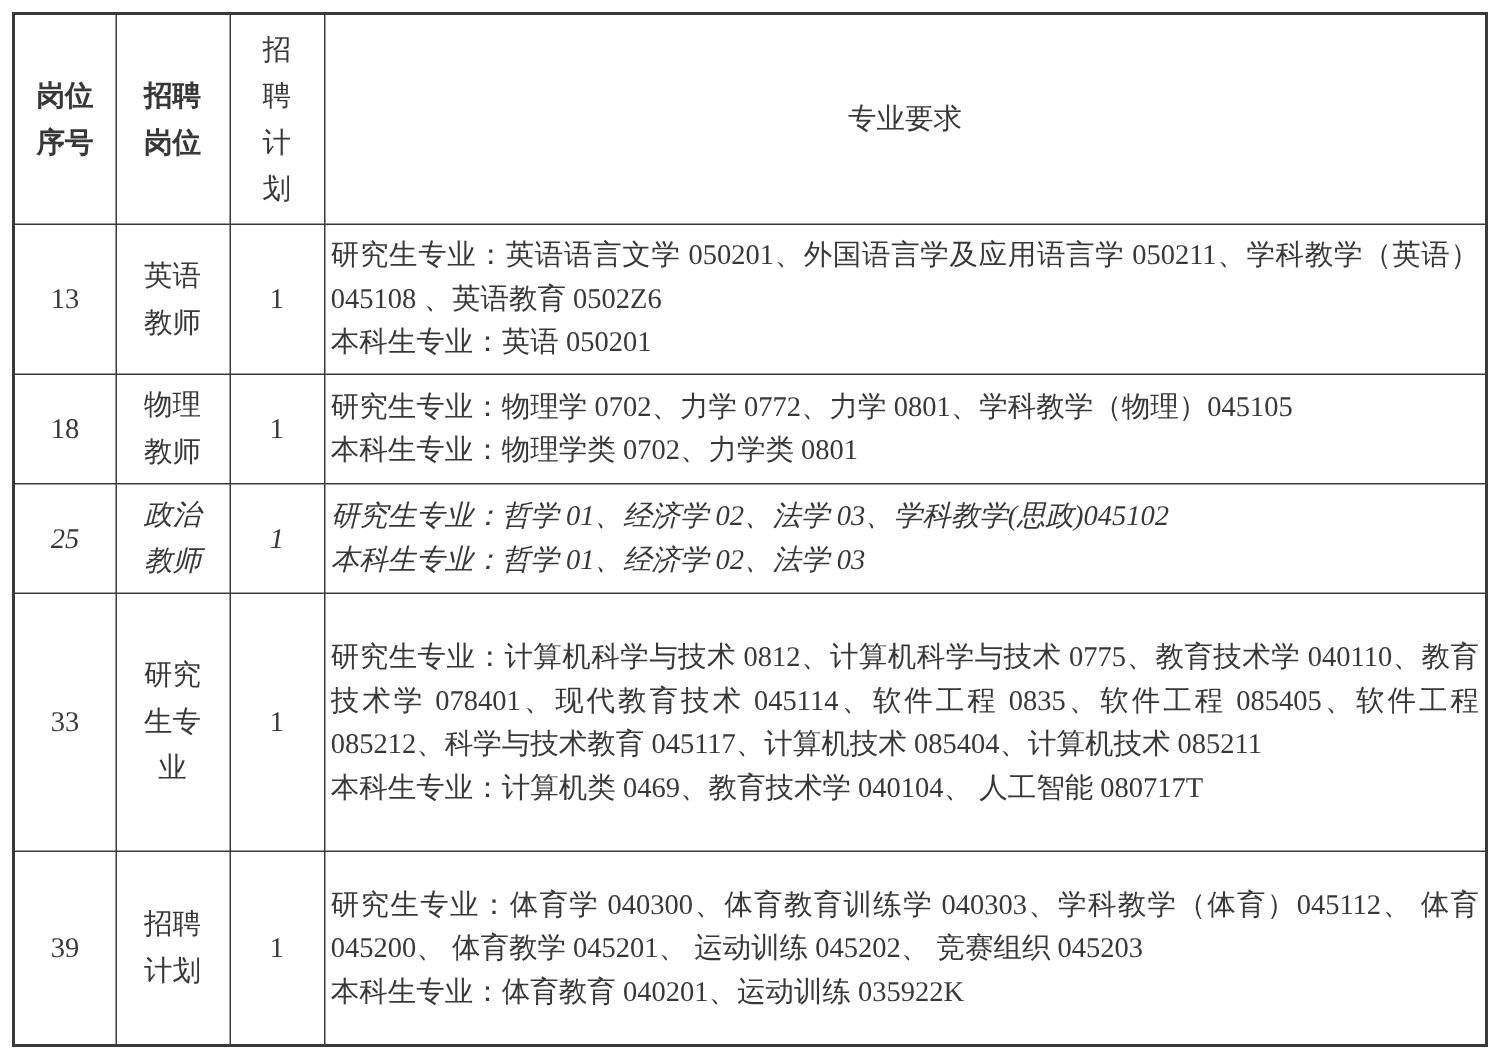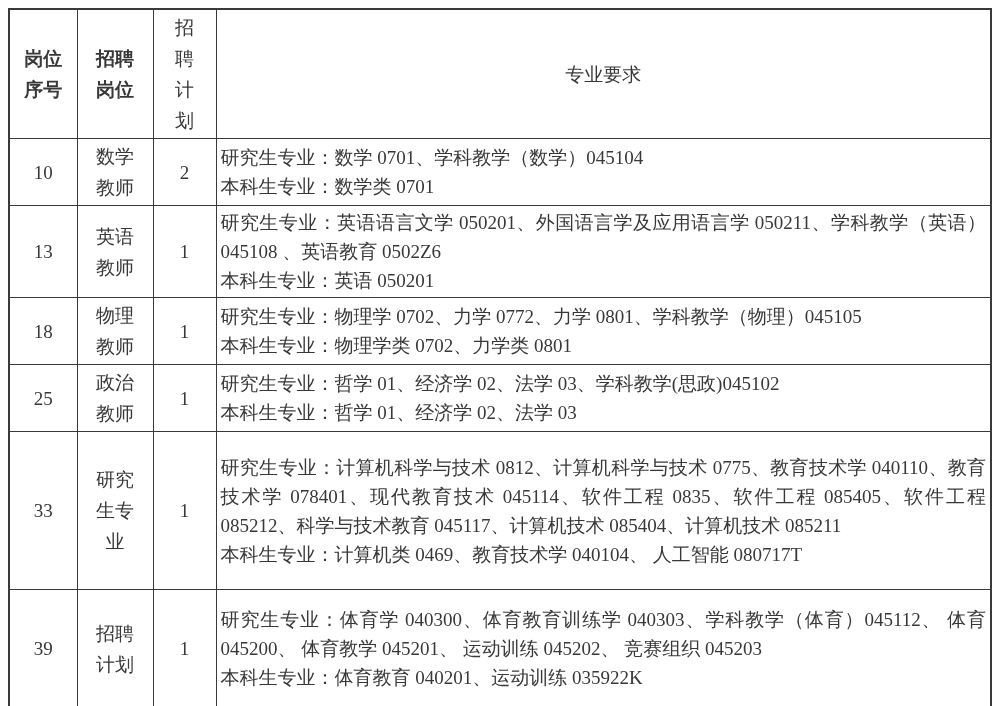--- a/index.html
+++ b/index.html
@@ -58,21 +58,21 @@
   .pos-title {
     display: inline-block;
     width: 2em;
     text-align: center;
     line-height: 31px;
   }
   tr.hdr    { height: 122px; }
   tr.row-a  { height: 66px; }
   tr.row-b  { height: 92px; }
   tr.row-c  { height: 66px; padding-left: 44px; }
-  tr.row-d  { height: 66px; }
+  tr.row-d  { height: 66px; font-style: italic; }
   tr.row-e  { height: 158px; }
   tr.row-f  { height: 119px; }
 </style>
 </head>
 <body>
 
 <table class="recruit">
   <colgroup>
     <col style="width:68px">
     <col style="width:76px">
@@ -81,29 +81,20 @@
   </colgroup>
 
   <tbody>
       <tr class="hdr">
     <th class="c-center"><span class="wrap-2">岗位序号</span></th>
     <th class="c-center"><span class="wrap-2">招聘岗位</span></th>
     <th class="c-center"><span class="wrap-1">招聘计划</span></th>
     <th class="c-center"><span>专业要求</span></th>
   </tr>
 
-  <tr class="row-a">
-    <td class="c-center">10</td>
-    <td class="c-center"><span class="pos-title">数学教师</span></td>
-    <td class="c-center">2</td>
-    <td class="req-cell">
-      <div class="req-line">研究生专业：数学 0701、学科教学（数学）045104</div>
-      <div class="req-line">本科生专业：数学类 0701</div>
-    </td>
-  </tr>
 
   <tr class="row-b">
     <td class="c-center">13</td>
     <td class="c-center"><span class="pos-title">英语教师</span></td>
     <td class="c-center">1</td>
     <td class="req-cell">
       <div class="req-line">研究生专业：英语语言文学 050201、外国语言学及应用语言学 050211、学科教学（英语）045108 、英语教育 0502Z6</div>
       <div class="req-line">本科生专业：英语 050201</div>
     </td>
   </tr>

